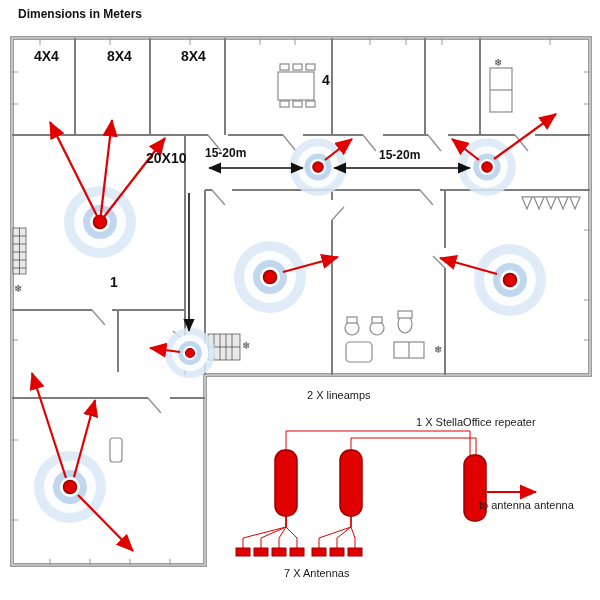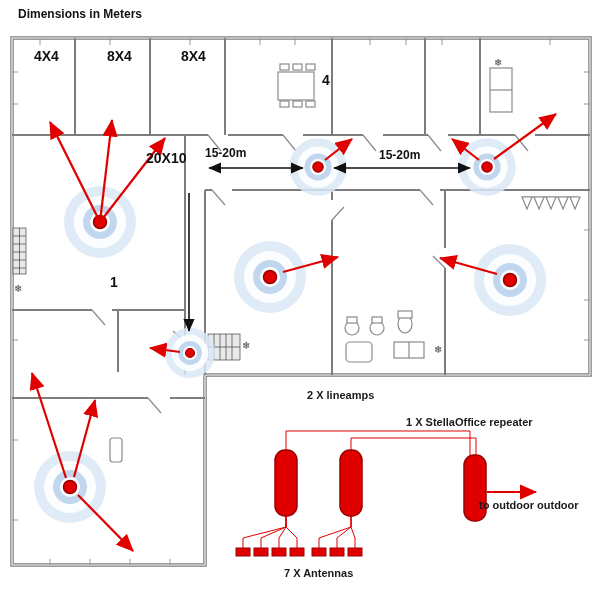--- a/index.html
+++ b/index.html
@@ -8,21 +8,21 @@
     --wall:#7d7d7d; --black:#111111;
   }
   html,body{margin:0;padding:0;background:#fff;}
   .screen{position:relative;width:600px;height:600px;background:#ffffff;
           font-family:"Liberation Sans",sans-serif;overflow:hidden;}
   .plan{position:absolute;left:0;top:0;}
   .lbl{position:absolute;color:#111;white-space:nowrap;line-height:1;}
   .title{font-size:12px;font-weight:700;}
   .room{font-size:14px;font-weight:700;}
   .dist{font-size:12px;font-weight:700;}
-  .schem{font-size:11px;font-weight:700;color:#1a1a1a;}
+  .schem{font-size:11px;font-weight:400;color:#1a1a1a;}
   
   .wall-outer{stroke:var(--wall);stroke-width:3.5;fill:none;}
   .wall-outer-inner{stroke:#ffffff;stroke-width:1.1;fill:none;}
   .wall{stroke:var(--wall);stroke-width:2;fill:none;}
   .tick{stroke:#999;stroke-width:1;}
   .door{stroke:#8a8a8a;stroke-width:1.2;}
   .furn{stroke:#8a8a8a;stroke-width:1.2;fill:#ffffff;}
   .grid{stroke:#444;stroke-width:0.7;fill:#e9e9e9;}
   .gridln{stroke:#444;stroke-width:0.7;}
   .red-arrow{stroke:var(--red);stroke-width:2.2;}
@@ -258,17 +258,17 @@
   <div class="lbl room" style="left:107px;top:49px">8X4</div>
   <div class="lbl room" style="left:181px;top:49px">8X4</div>
   <div class="lbl room" style="left:146px;top:151px">20X10</div>
   <div class="lbl room" style="left:322px;top:73px">4</div>
   <div class="lbl room" style="left:110px;top:275px">1</div>
 
   <div class="lbl dist" style="left:205px;top:147px">15-20m</div>
   <div class="lbl dist" style="left:379px;top:149px">15-20m</div>
 
   <div class="lbl schem" style="left:307px;top:390px">2 X lineamps</div>
-  <div class="lbl schem" style="left:406px;top:417px">1 X StellaOffice repeater</div>
-  <div class="lbl schem" style="left:479px;top:500px">to outdoor outdoor</div>
+  <div class="lbl schem" style="left:416px;top:417px">1 X StellaOffice repeater</div>
+  <div class="lbl schem" style="left:479px;top:500px">to antenna antenna</div>
   <div class="lbl schem" style="left:284px;top:568px">7 X Antennas</div>
 
 </div>
 
 </body></html>

